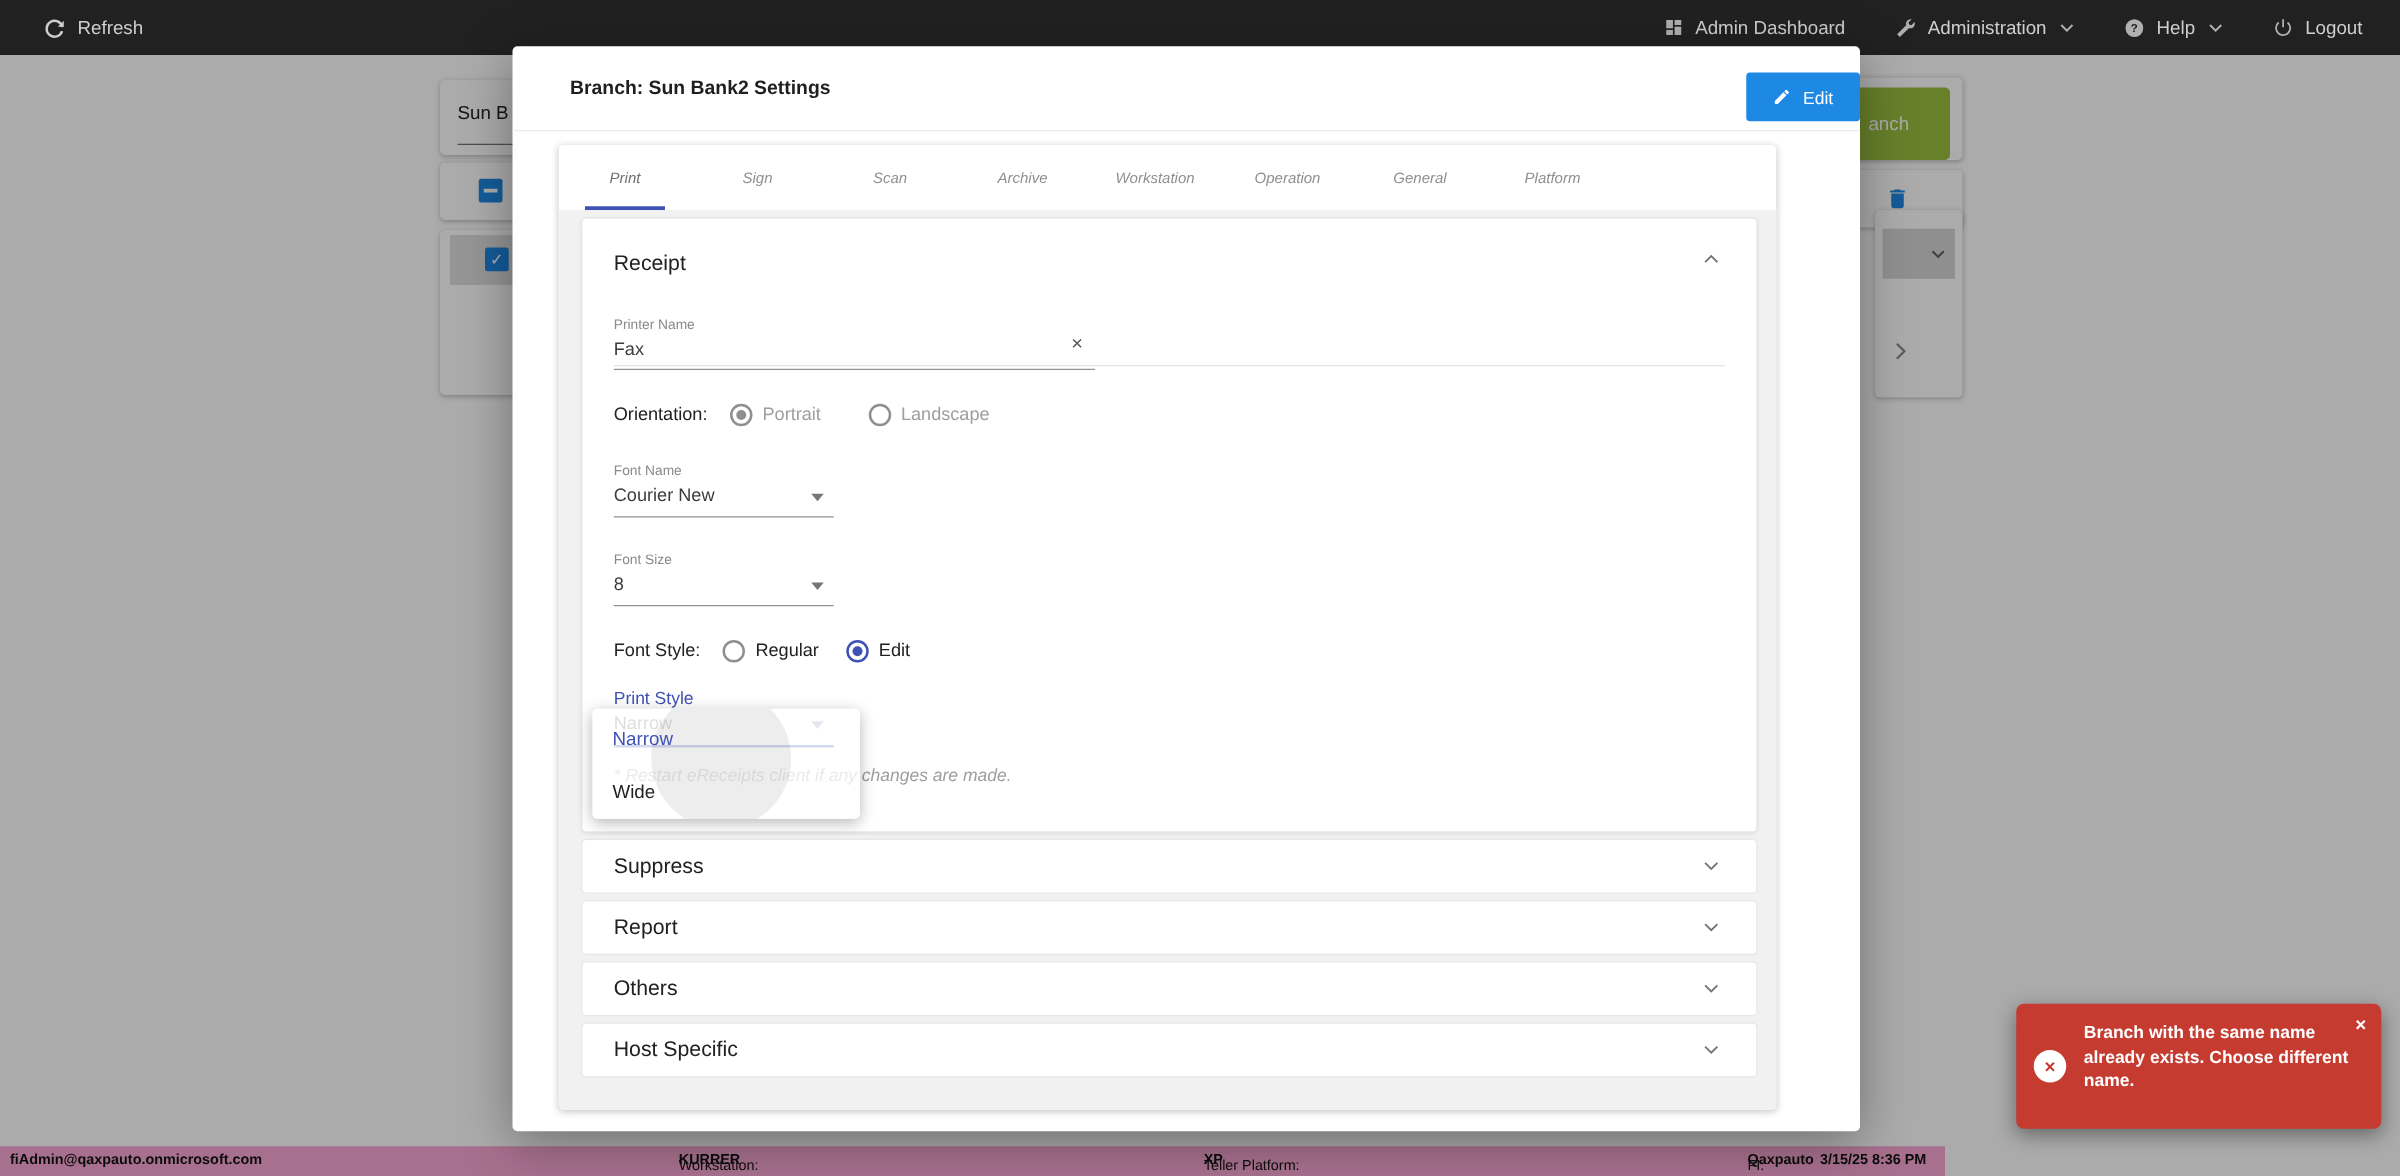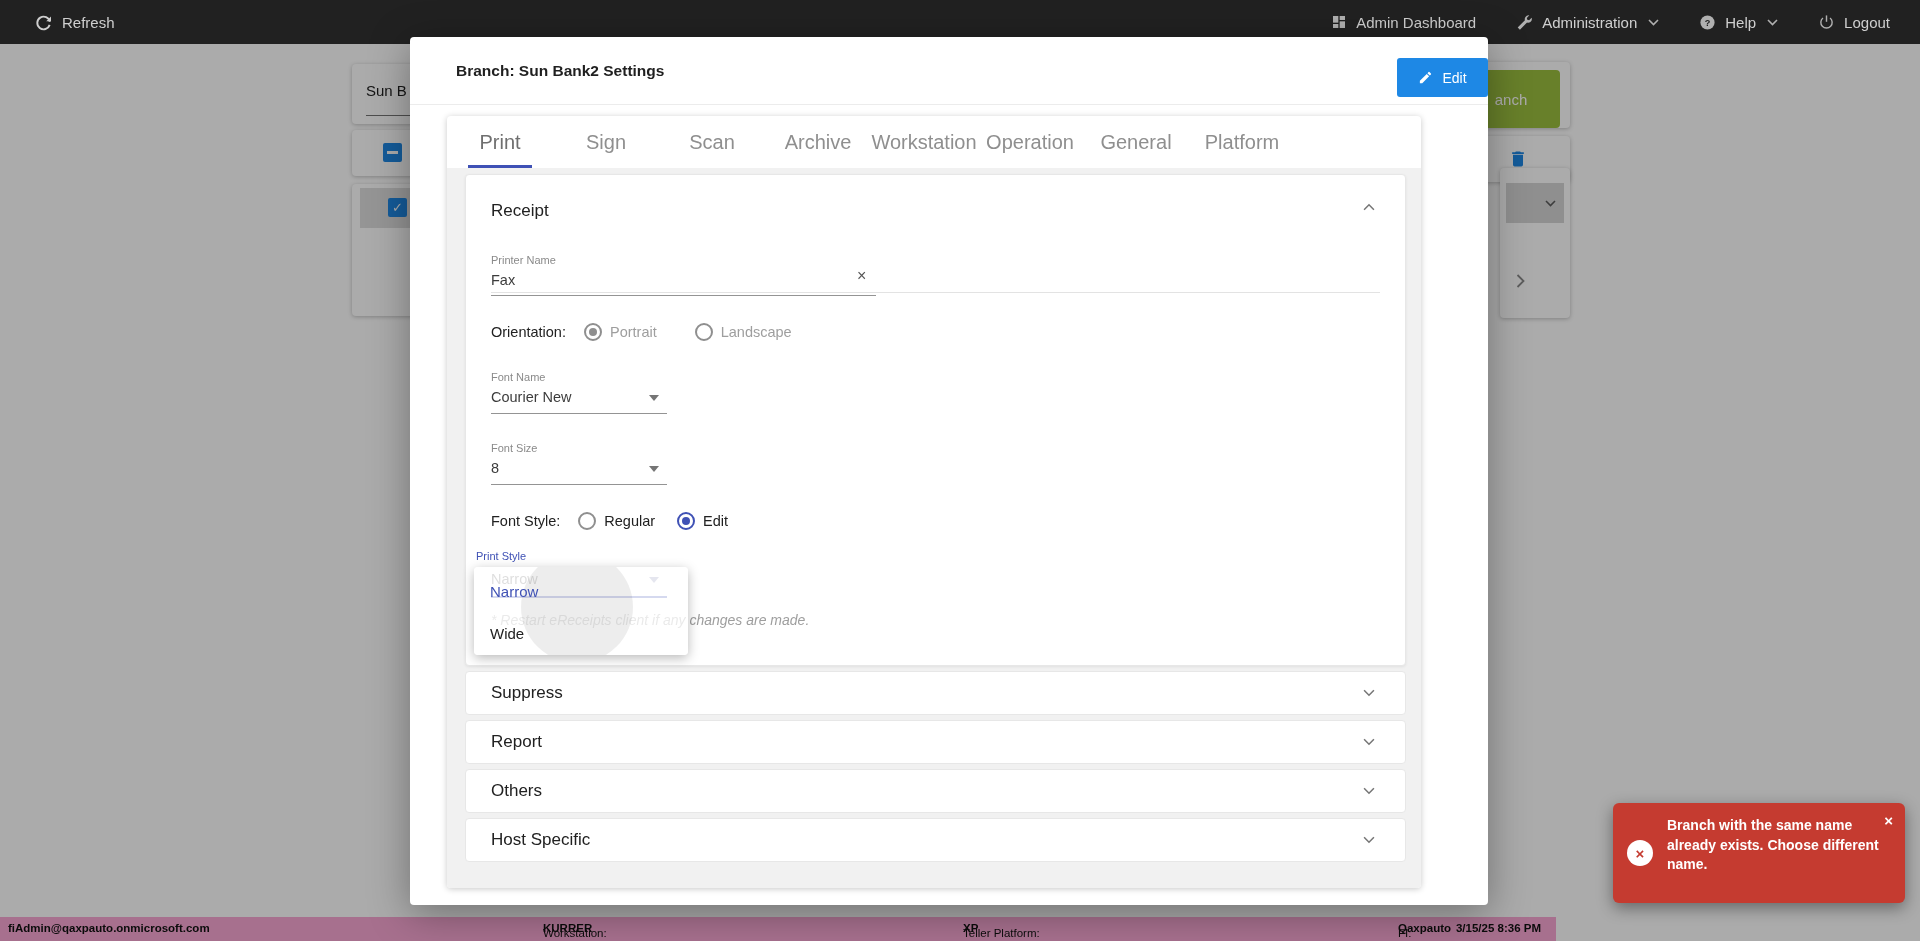--- a/index.html
+++ b/index.html
@@ -54,22 +54,22 @@
   .modal-header { position:relative; height:68px; border-bottom:1px solid #ececec;
                   display:flex; align-items:center; padding-left:46px; }
   .modal-title { font-size:15.5px; font-weight:bold; color:#1f1f1f; }
   .edit-btn { position:absolute; right:0; top:21px; width:91px; height:39px; background:#1e88e5;
               border:none; border-radius:3px; color:#fff; font-size:14px; cursor:pointer;
               display:flex; align-items:center; justify-content:center; gap:9px; }
 
   .modal-body { position:absolute; left:37px; top:79px; width:974px; height:772px; background:#fff;
                 border-radius:4px; box-shadow:0 1px 6px rgba(0,0,0,.22); }
   .tabs { height:52px; display:flex; }
-  .tab { width:106px; display:flex; align-items:center; justify-content:center; font-size:20px;
-         color:#8f8f8f; position:relative; cursor:pointer; }
+  .tab { width:106px; display:flex; align-items:center; justify-content:center; font-size:12px;
+         color:#8f8f8f; position:relative; cursor:pointer;font-style:italic; }
   .tab.active { color:#6f6f6f; }
   .tab.active .tab-ink { position:absolute; bottom:0; left:21px; width:64px; height:3px; background:#3f51b5; }
 
   .tab-content { position:absolute; left:0; right:0; top:52px; bottom:0; background:#f1f1f1;
                  padding:6px 15px 0 18px; border-radius:0 0 4px 4px; }
 
   .receipt-card { position:relative; width:941px; height:492px; background:#fff;
                   border:1px solid #e7e7e7; border-radius:4px; box-shadow:0 1px 3px rgba(0,0,0,.07); }
   .sec-title { font-size:17px; color:#212121; }
   .receipt-title { position:absolute; left:25px; top:26px; }
@@ -86,21 +86,21 @@
   .inline-row { position:absolute; left:25px; display:flex; align-items:center; }
   .row-label { font-size:14.5px; color:#212121; }
   .radio { width:18px; height:18px; border:2px solid #8f8f8f; border-radius:50%; position:relative; }
   .radio.sel-gray::after, .radio.sel-blue::after { content:""; position:absolute; left:3px; top:3px;
            width:8px; height:8px; border-radius:50%; }
   .radio.sel-gray::after { background:#8f8f8f; }
   .radio.sel-blue { border-color:#3f51b5; }
   .radio.sel-blue::after { background:#3f51b5; }
   .radio-label-dim { font-size:14.5px; color:#9e9e9e; }
 
-  .ps-label { position:absolute; left:10px; top:375px; font-size:11px; color:#3f51b5; }
+  .ps-label { position:absolute; left:25px; top:375px; font-size:14px; color:#3f51b5; }
   .ps-value { position:absolute; left:25px; top:396px; font-size:14.5px; color:#6b6b6b; z-index:1; }
   .ps-line { position:absolute; left:25px; top:421px; width:176px; height:2px; background:#3f51b5; z-index:1; }
   .ps-caret { left:183px; top:402px; z-index:1; border-top-color:#8a8fb5; }
   .note { position:absolute; left:25px; top:437px; font-size:14px; font-style:italic; color:#9e9e9e; z-index:1; }
 
   .dd-panel { position:absolute; left:8px; top:392px; width:214px; height:88px;
               background:rgba(255,255,255,.78); border-radius:4px; z-index:3; overflow:hidden;
               box-shadow:0 3px 12px rgba(0,0,0,.28); }
   .dd-ripple { position:absolute; left:47px; top:-16px; width:112px; height:112px; border-radius:50%;
                background:rgba(0,0,0,.07); }

